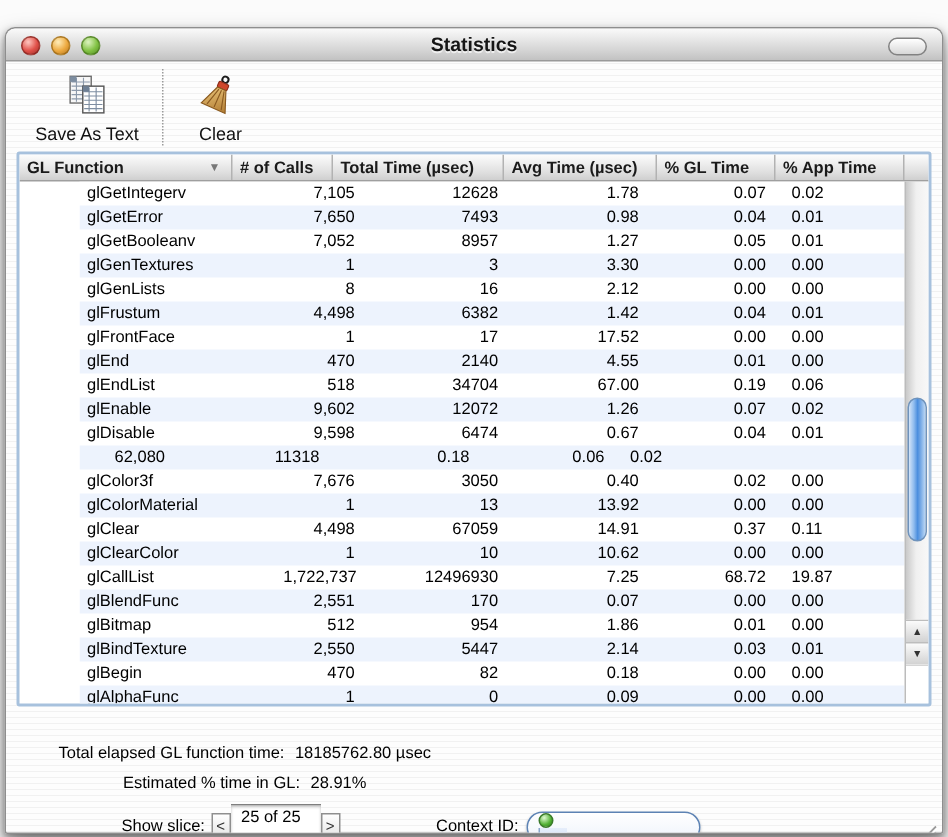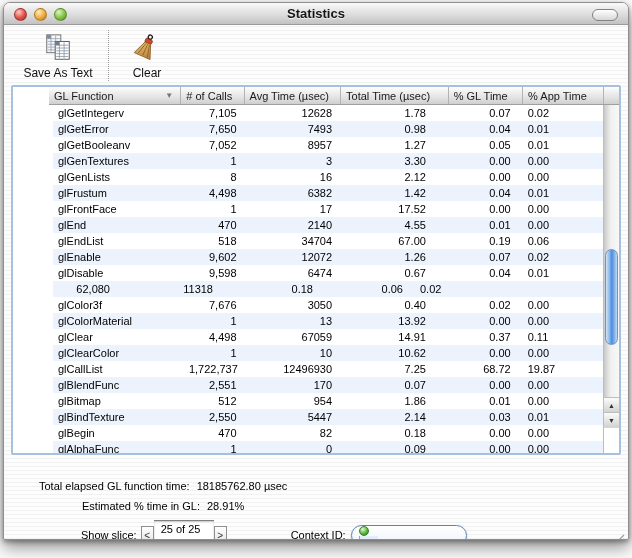--- a/index.html
+++ b/index.html
@@ -1,20 +1,20 @@
 <!DOCTYPE html>
 <html><head>
 <meta charset="utf-8">
 <style>
   * { box-sizing: border-box; margin: 0; padding: 0; }
   html,body { width: 632px; height: 558px; background: #fbfbfb; overflow: hidden;
               font-family: "Liberation Sans", sans-serif; }
 
   .window {
-    position: absolute; left: 3px; top: 2px; width: 626px; height: 538px;
+    position: absolute; left: 3px; top: 18px; width: 626px; height: 538px;
     border: 1px solid #8e8e8e; border-radius: 7px 7px 2px 2px;
     background: repeating-linear-gradient(180deg, #fdfdfd 0 3px, #f1f1f1 3px 4px);
     box-shadow: 0 8px 16px rgba(0,0,0,0.40), 0 2px 5px rgba(0,0,0,0.35);
     overflow: hidden; display: flex; flex-direction: column;
   }
 
   
   .titlebar { position: relative; height: 22px; flex: 0 0 22px;
     background: linear-gradient(#fafafa, #d4d4d4 70%, #c2c2c2);
     border-bottom: 1px solid #9a9a9a;
@@ -41,21 +41,21 @@
   .toolbtn .ticon { height: 32px; display: flex; align-items: center; justify-content: center; }
   .toolbtn .tlabel { font-size: 12px; color: #111; margin-top: 2px; }
   .tool-sep { border-left: 1px dotted #9b9b9b; margin: 5px 2px 4px 2px; }
 
   
   .table-wrap { margin: 0 7px; height: 370px; flex: 0 0 370px;
     border: 2px solid #a7c1dd; border-radius: 2px; background: #fff;
     display: flex; flex-direction: column; overflow: hidden; }
   .thead { display: flex; height: 18px; flex: 0 0 18px;
     background: linear-gradient(#fdfdfd, #dfdfdf 70%, #cfcfcf);
-    border-bottom: 1px solid #9f9f9f; font-size: 11px; font-weight: normal; color: #1a1a1a; margin-left: 36px; }
+    border-bottom: 1px solid #9f9f9f; font-size: 11px; font-weight: bold; color: #1a1a1a; }
   .th { display: flex; align-items: center; padding: 0 5px;
         border-right: 1px solid #b2b2b2; overflow: hidden; white-space: nowrap; }
   .sort-glyph { margin-left: auto; font-size: 8px; color: #777; padding-right: 2px; }
   .body-row { display: flex; flex: 1; overflow: hidden; }
   .rows { flex: 1; display: flex; flex-direction: column; overflow: hidden; background:#fff;margin-left:40px; }
   .tr { display: flex; height: 16px; flex: 0 0 16px; align-items: center;
         font-size: 11px; color: #000; }
   .tr:nth-child(even) { background: #edf3fd; }
   .td { padding: 0 5px; overflow: hidden; white-space: nowrap; height: 16px; line-height: 16px; }
 
@@ -164,22 +164,22 @@
     </div>
   </div>
 
   <div class="table-wrap">
     <div class="thead">
       <div class="th c-func">
         <span>GL Function</span>
         <span class="sort-glyph">▼</span>
       </div>
       <div class="th c-calls"># of Calls</div>
+      <div class="th c-total">Total Time (µsec)</div>
       <div class="th c-avg">Avg Time (µsec)</div>
-      <div class="th c-total">Total Time (µsec)</div>
       <div class="th c-gl">% GL Time</div>
       <div class="th c-app">% App Time</div>
       <div class="th c-sb"></div>
     </div>
     <div class="body-row">
       <div class="rows">
           <div class="tr">
     <div class="td c-func">glGetIntegerv</div>
     <div class="td c-calls">7,105</div>
     <div class="td c-total">12628</div>

